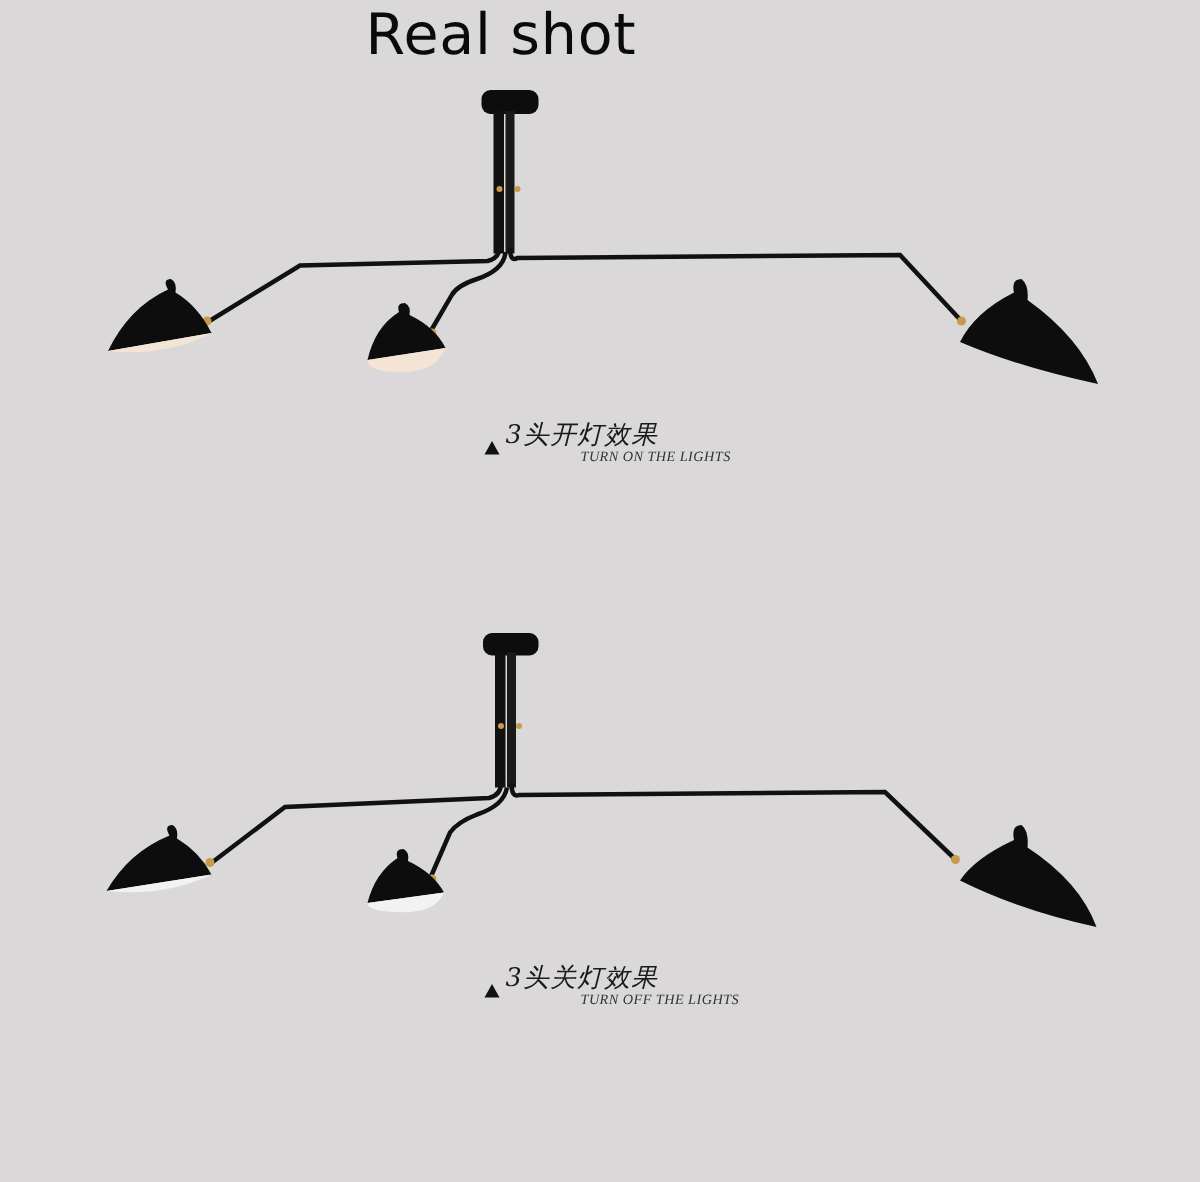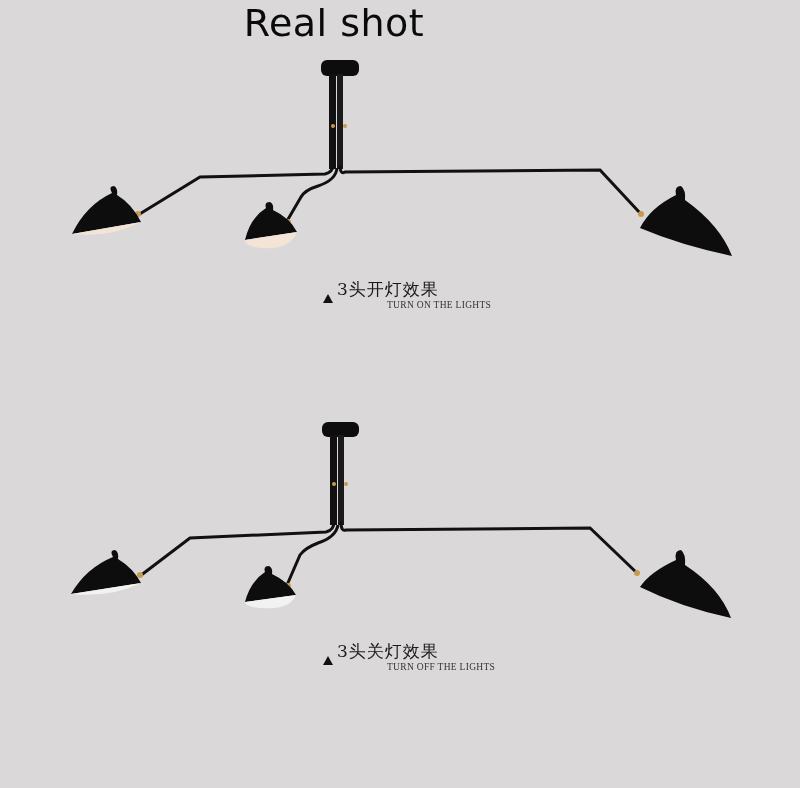--- a/index.html
+++ b/index.html
@@ -1,18 +1,18 @@
 <!DOCTYPE html>
 <html><head>
   <meta charset="utf-8">
   <style>
     html, body { margin:0; padding:0; }
     body { width:800px; height:788px; background:#dad8d9; position:relative; overflow:hidden; font-family:"DejaVu Sans", sans-serif; }
     .title { position:absolute; top:0; left:0; width:668px; text-align:center; font-family:"DejaVu Sans", sans-serif; font-size:38px; line-height:46px; color:#0a0a0a; letter-spacing:0.5px; }
-    .panel { position:absolute; left:0; width:800px; }
+    .panel { position:absolute; left:0; width:800px;font-style:italic; }
     .panel svg { position:absolute; left:0; top:0; }
     .caption { position:absolute; left:323px; }
     .caption .tri { position:absolute; left:0; top:16px; width:0; height:0; border-left:5px solid transparent; border-right:5px solid transparent; border-bottom:9px solid #111; }
     .caption .zh { position:absolute; left:14px; top:0; font-family:"DejaVu Serif", serif; font-size:17px; color:#1a1a1a; white-space:nowrap; letter-spacing:1px; }
     .caption .en { position:absolute; left:28px; top:22px; font-family:"Liberation Serif", serif; font-size:9.5px; color:#333; white-space:nowrap; letter-spacing:0.3px;margin-left:36px; }
   </style>
 </head>
 <body>
 
 <div class="title">Real shot</div>

